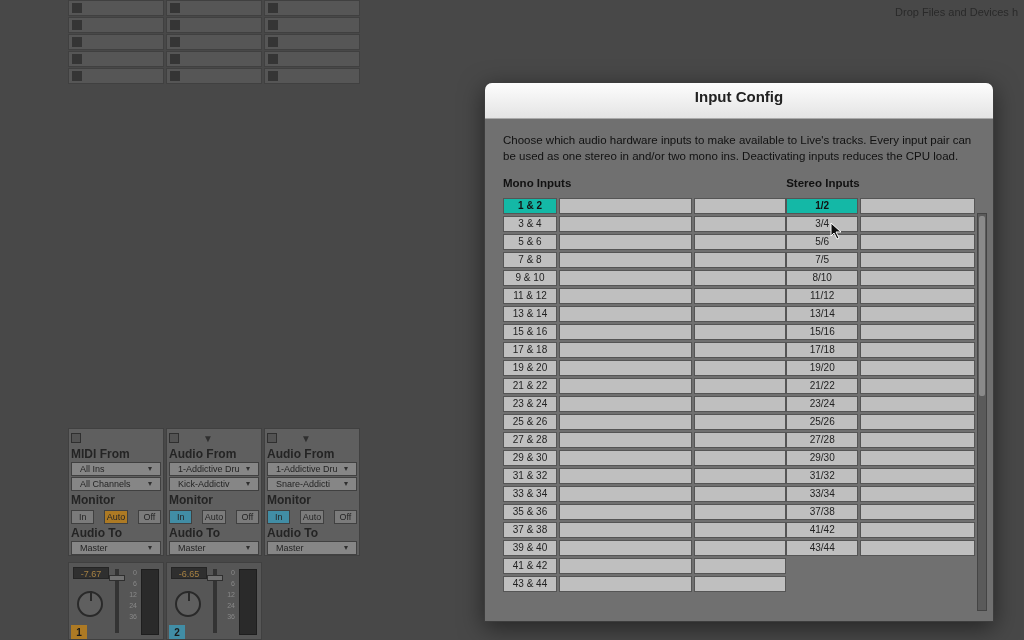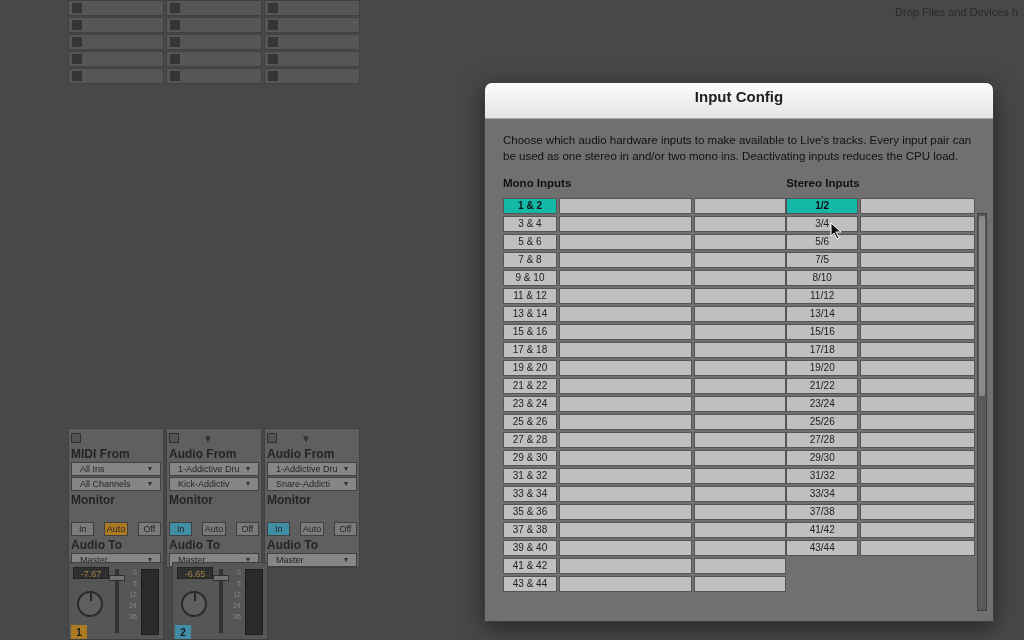--- a/index.html
+++ b/index.html
@@ -12,29 +12,29 @@
   .tracks { position: absolute; left: 68px; top: 0; display: flex; gap: 2px; }
   .track { width: 96px; display: flex; flex-direction: column; }
   .clip-slot { height: 16px; background: #6f6f6f; border: 1px solid #4d4d4d; margin-bottom: 1px; display:flex; align-items:center;}
   .clip-slot .stop { width:10px;height:10px;background:#3d3d3d;margin-left:3px;}
 
   .io-panel { position:absolute; left:68px; top:428px; display:flex; gap:2px; }
   .io-col { width:96px; background:#7d7d7d; border:1px solid #4d4d4d; font-size:10px; color:#222; padding:2px 2px 0 2px; }
   .io-label { font-size:12px; color:#222; font-weight:bold; margin-top:2px;}
   .io-select { width:100%; height:14px; background:#b8b8b8; border:1px solid #4d4d4d; font-size:9px; padding:0 8px; line-height:12px; display:flex; align-items:center; justify-content:space-between; margin-top:1px;}
   .io-select .tri { font-size:8px; color:#333;}
-  .mon-row { display:flex; gap:10px; margin-top:15px;}
+  .mon-row { display:flex; gap:10px; margin-top:3px;}
   .mon-btn { flex:1; height:14px; background:#a8a8a8; border:1px solid #4d4d4d; font-size:9px; display:flex;align-items:center;justify-content:center;}
   .mon-btn.active-orange { background:#f5a623; }
   .mon-btn.active-blue { background:#4fc3e8; }
   .io-top { display:flex; align-items:center; height:14px; gap:24px;}
   .io-top .sq { width:10px;height:10px;border:1px solid #333;background:#6b6b6b;}
   .io-top .mic { font-size:10px; color:#333;}
 
-  .mixer { position:absolute; left:68px; top:562px; display:flex; gap:8px; }
+  .mixer { position:absolute; left:68px; top:562px; display:flex; gap:2px; }
   .mix-col { width:96px; background:#6f6f6f; border:1px solid #4d4d4d; height:78px; position:relative; display:flex; }
   .vol-box { position:absolute; left:4px; top:4px; width:36px; height:12px; background:#333; color:#e8b050; font-size:9px; text-align:center; line-height:12px; border:1px solid #222;}
   .knob { position:absolute; left:8px; top:28px; width:26px; height:26px; border:2px solid #2a2a2a; border-radius:50%; background:#7d7d7d;}
   .knob::after { content:""; position:absolute; left:11px; top:-2px; width:2px; height:10px; background:#2a2a2a; }
   .chan-num { position:absolute; left:2px; bottom:0; width:16px; height:14px; font-size:10px; font-weight:bold; display:flex;align-items:center;justify-content:center; color:#111;}
   .chan-num.c1 { background:#f5a623;} .chan-num.c2{background:#4fc3e8;} .chan-num.c3{background:#4fc3e8;}
   .meter { position:absolute; right:4px; top:6px; width:18px; bottom:4px; background:#2b2b2b; border:1px solid #1a1a1a;}
   .scale { position:absolute; right:26px; top:4px; font-size:7px; color:#bbb; line-height:11px; text-align:right;}
   .slider-track { position:absolute; left:46px; top:6px; width:4px; bottom:6px; background:#3a3a3a; }
   .slider-thumb { position:absolute; left:40px; top:12px; width:16px; height:6px; background:#999; border:1px solid #333; }

